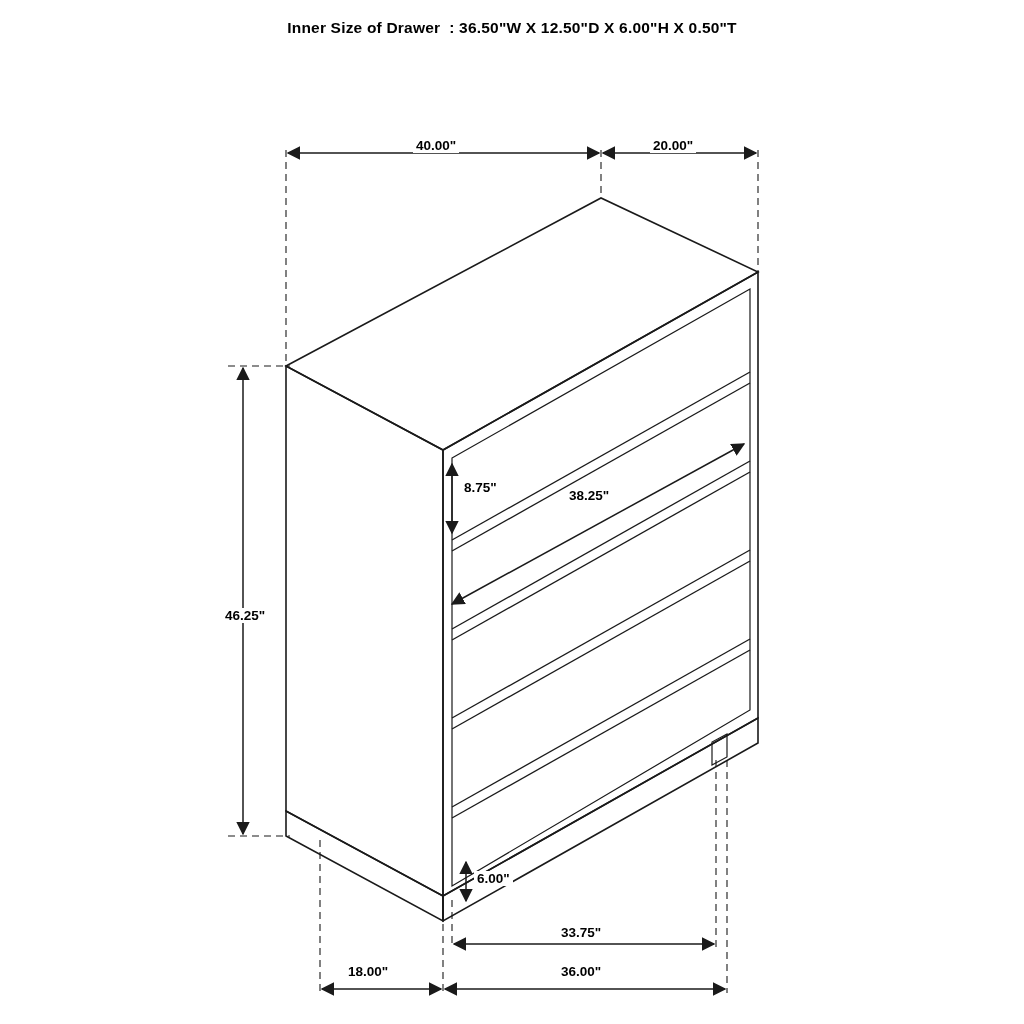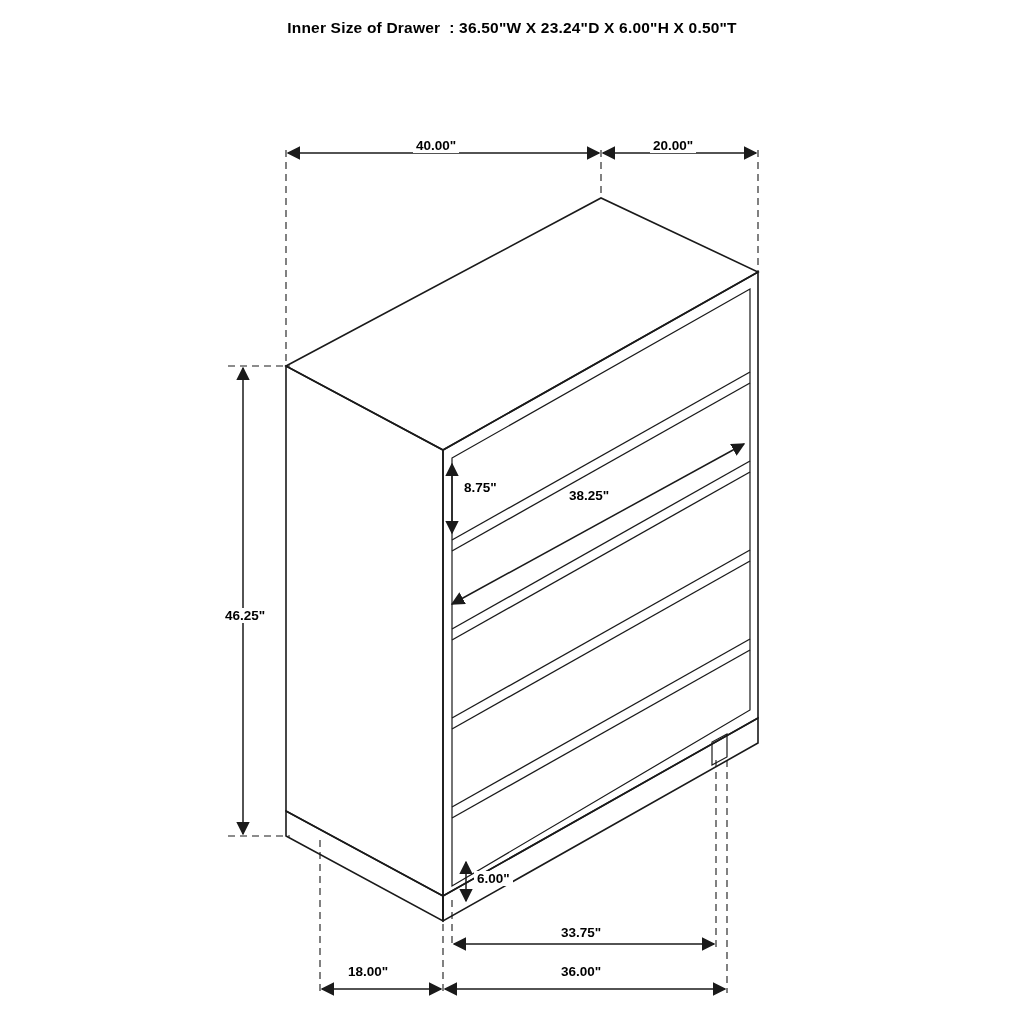--- a/index.html
+++ b/index.html
@@ -46,21 +46,21 @@
     background: #ffffff;
     padding: 0 3px;
     line-height: 15px;
   }
 </style>
 </head>
 <body>
 
 <div id="stage">
 
-  <div id="title">Inner Size of Drawer  : 36.50"W X 23.24"D X 6.00"H X 0.50"T</div>
+  <div id="title">Inner Size of Drawer  : 36.50"W X 12.50"D X 6.00"H X 0.50"T</div>
 
   <svg id="drawing" viewBox="0 0 1024 1024">
     <g fill="none" stroke="#1a1a1a" stroke-width="1.6" stroke-linejoin="miter" stroke-linecap="butt">
 
       <path d="M 286 366 L 601 198 L 758 272 L 443 450 Z"></path>
 
       <path d="M 286 366 L 286 811 L 443 896 L 443 450 Z"></path>
 
       <path d="M 443 450 L 758 272 L 758 718 L 443 896 Z"></path>
 

